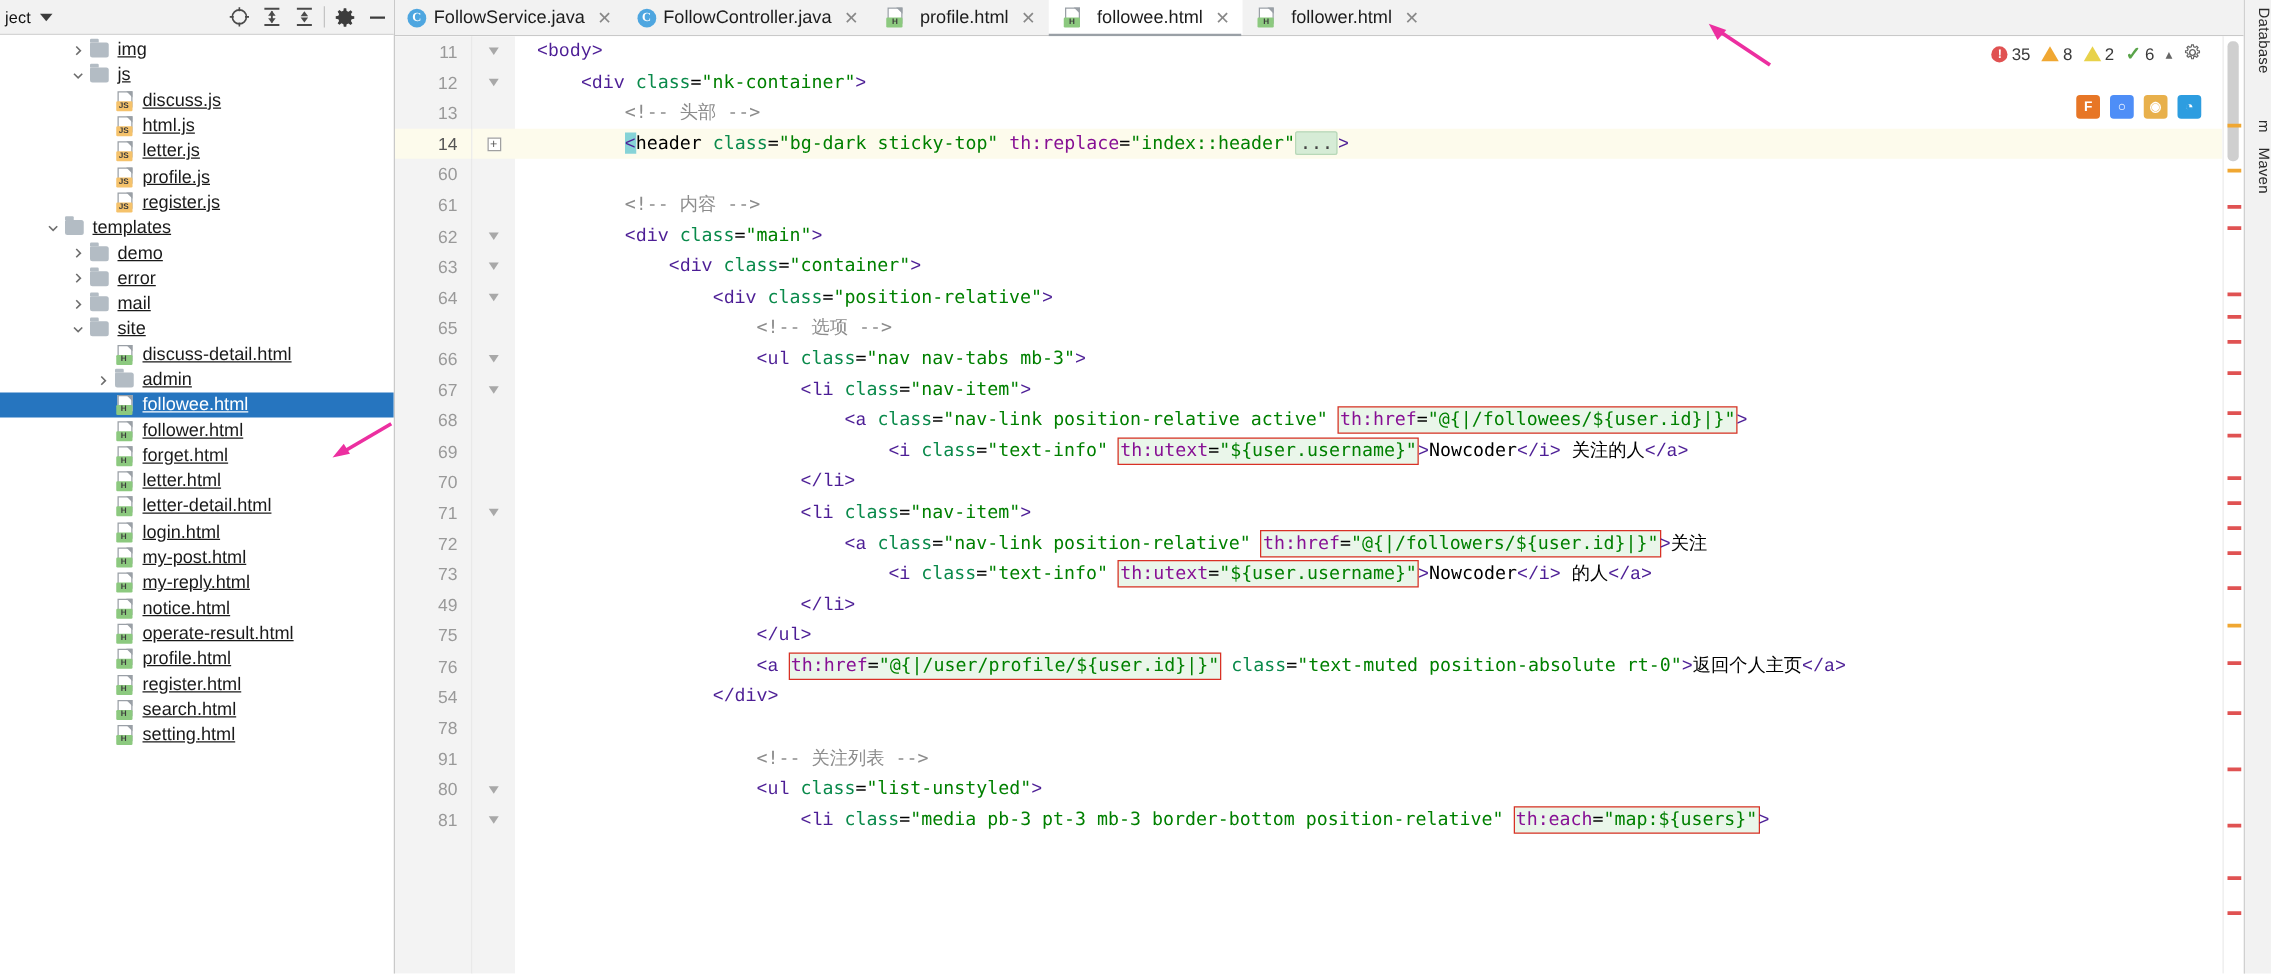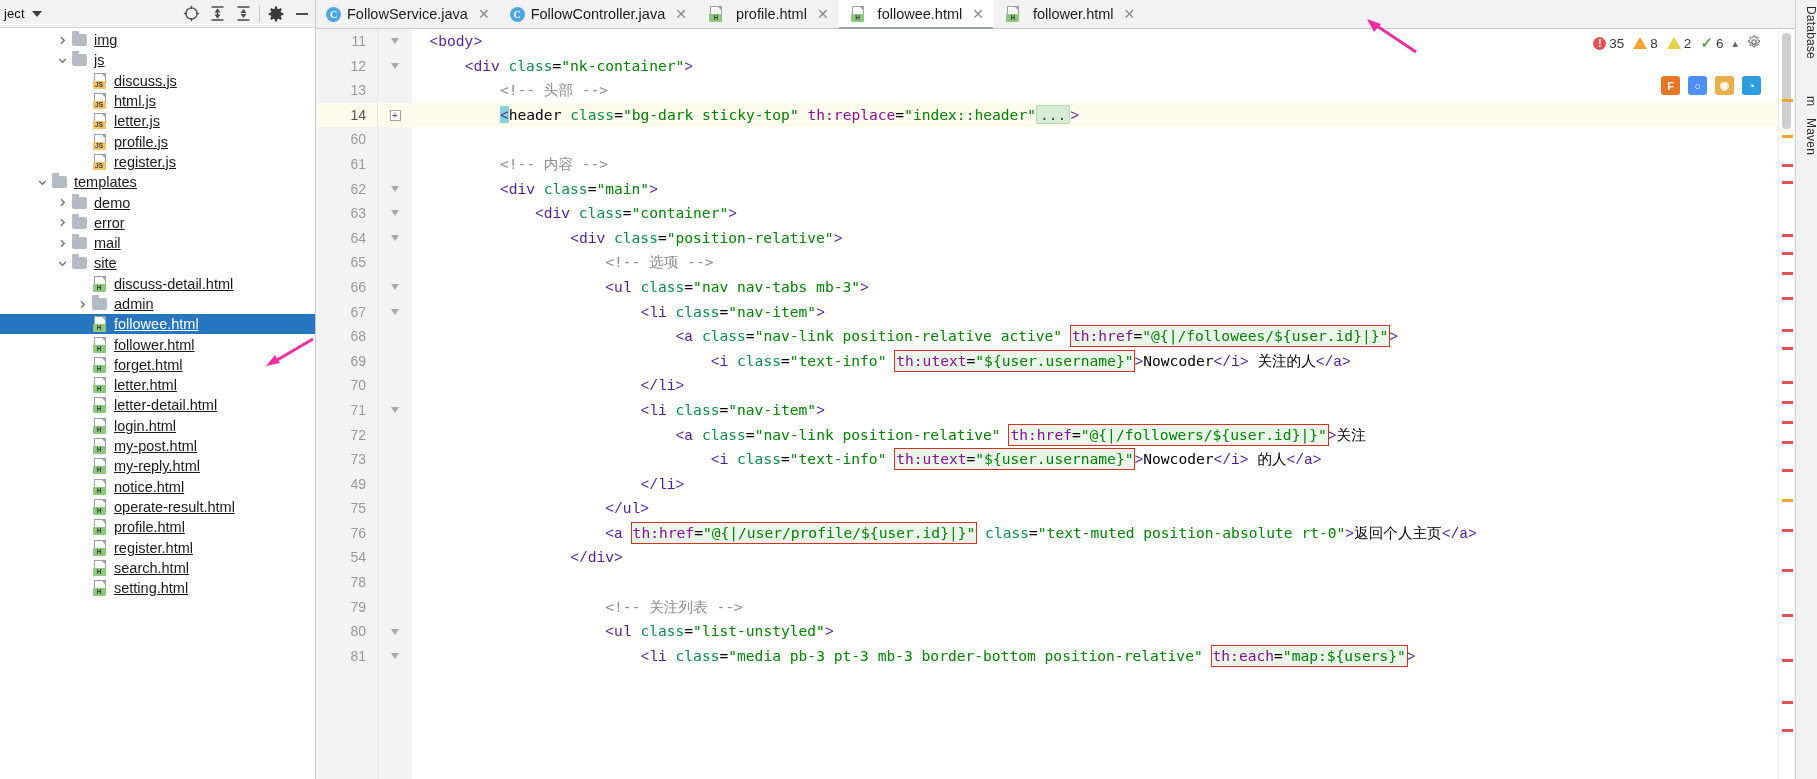--- a/index.html
+++ b/index.html
@@ -759,21 +759,21 @@
           <div class="lnum">69</div>
           <div class="lnum">70</div>
           <div class="lnum">71</div>
           <div class="lnum">72</div>
           <div class="lnum">73</div>
           <div class="lnum">49</div>
           <div class="lnum">75</div>
           <div class="lnum">76</div>
           <div class="lnum">54</div>
           <div class="lnum">78</div>
-          <div class="lnum">79</div>
+          <div class="lnum">91</div>
           <div class="lnum">80</div>
           <div class="lnum">81</div>
         </div>
       <div class="foldcol" id="foldcol">
           <div class="fold-mark">
             <span class="farrow"></span>
           </div>
           <div class="fold-mark">
             <span class="farrow"></span>
           </div>

